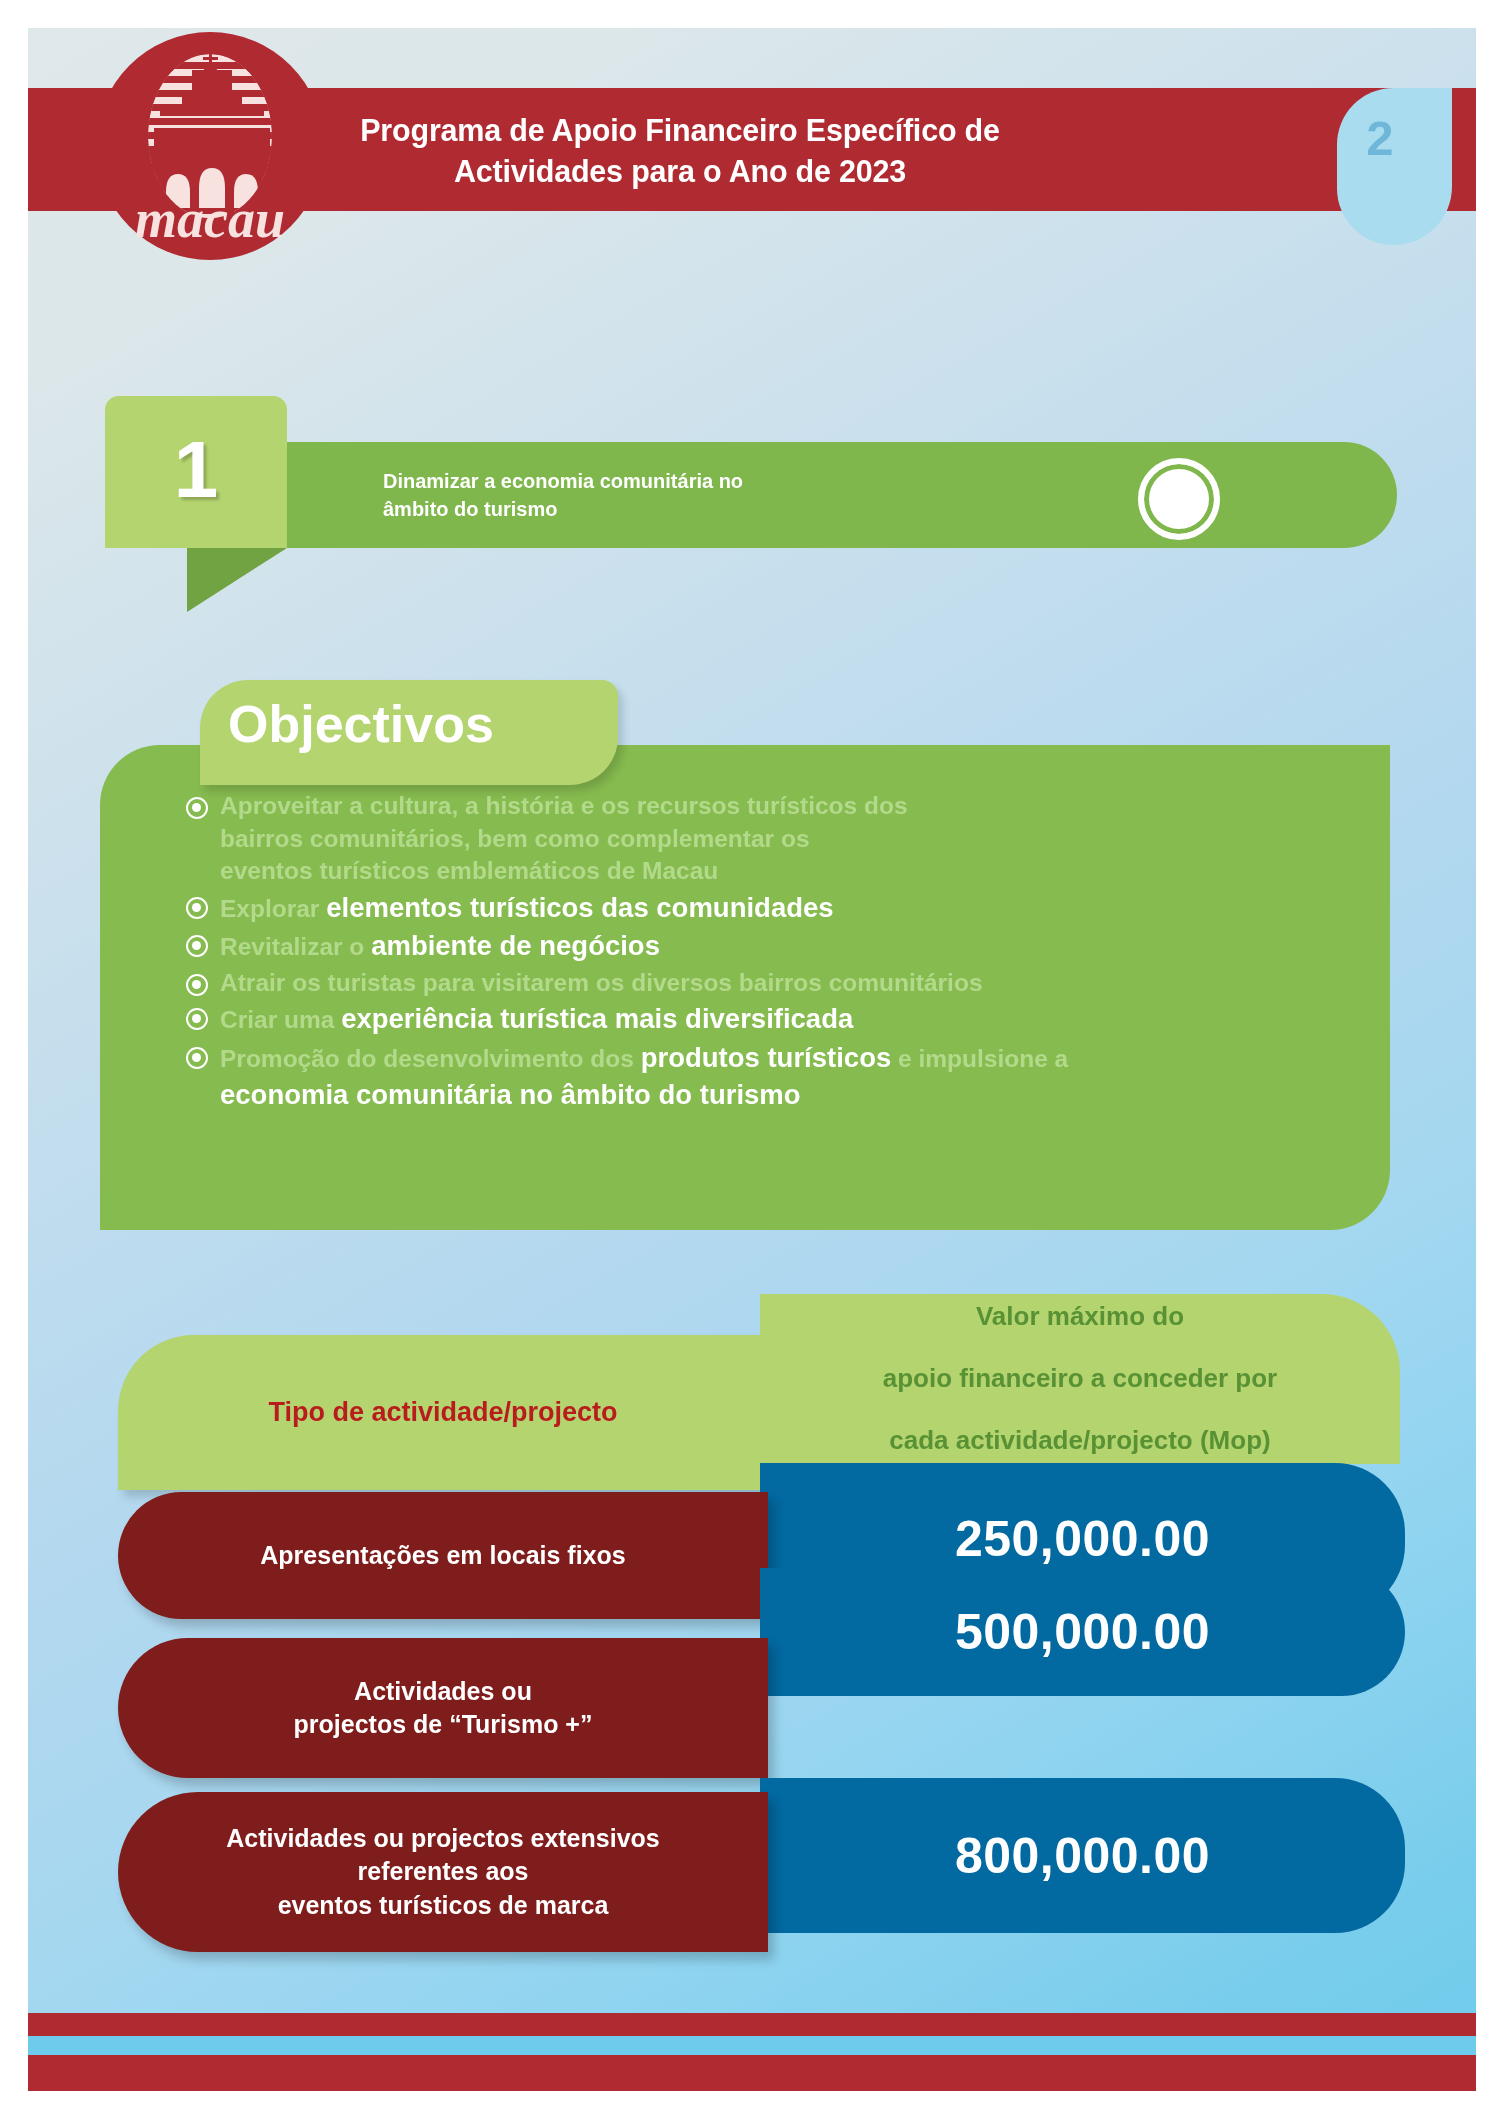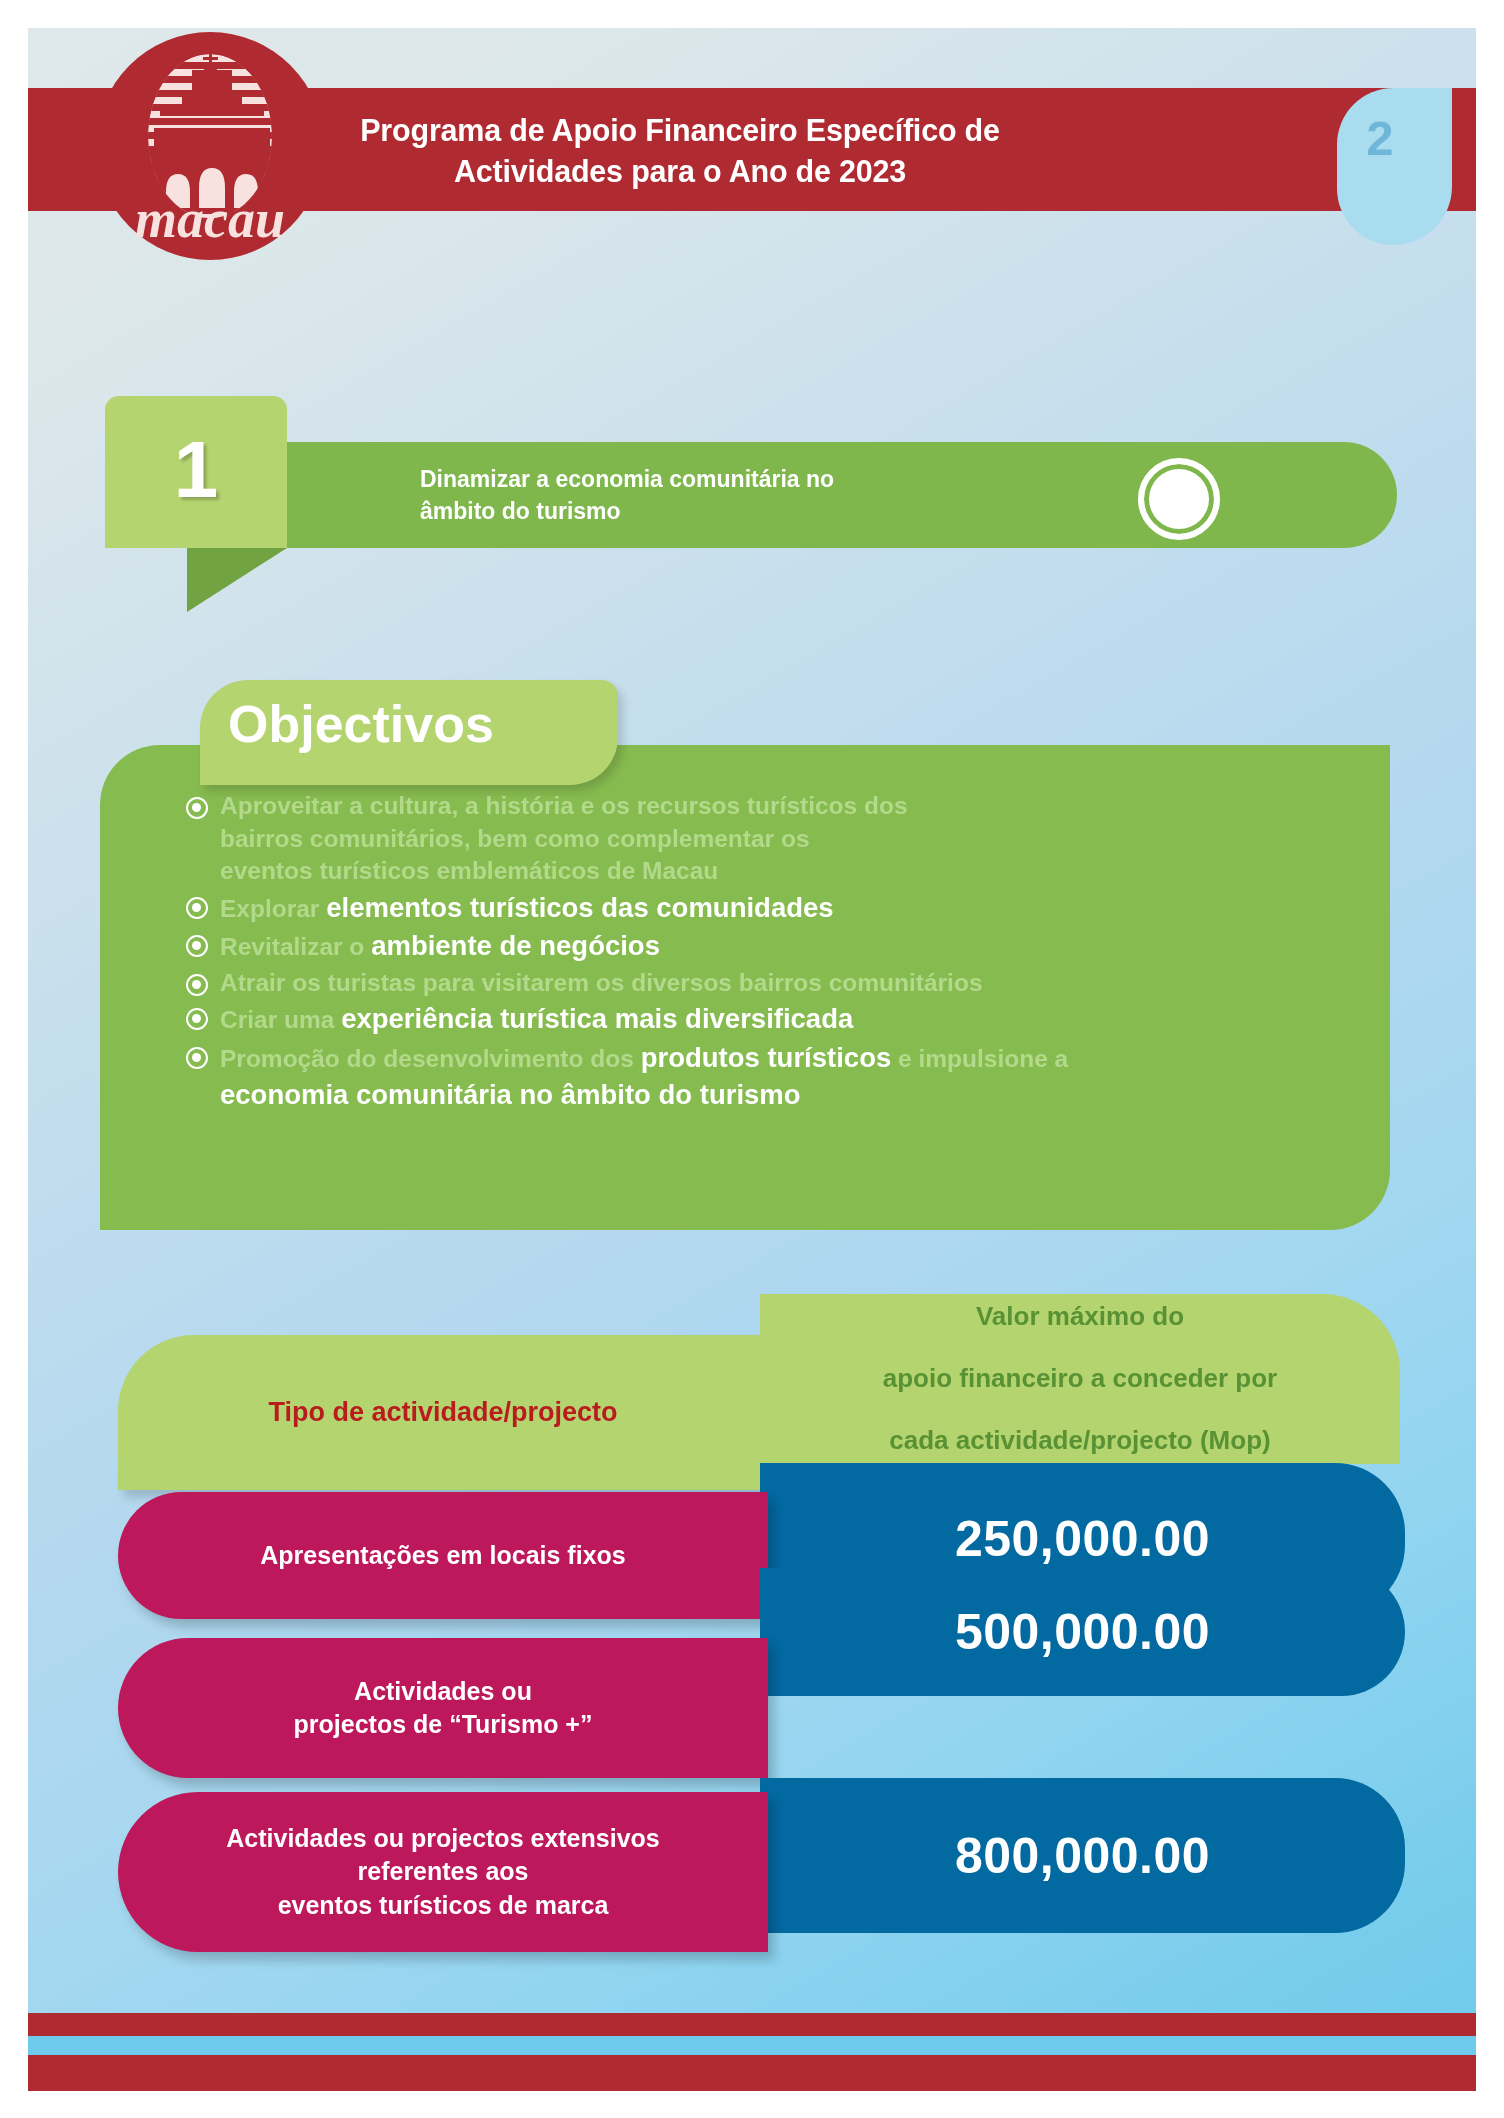--- a/index.html
+++ b/index.html
@@ -130,27 +130,27 @@
     position: absolute;
     left: 187px; top: 442px;
     width: 1210px; height: 106px;
     background: #7fb74c;
     border-top-right-radius: 60px;
     border-bottom-right-radius: 60px;
     z-index: 3;
   }
   #sec-banner-text {
     position: absolute;
-    left: 420px; top: 448px;
+    left: 383px; top: 448px;
     width: 740px; height: 96px;
     display: flex;
     flex-direction: column;
     justify-content: center;
     color: #ffffff;
-    font-size: 23px;
+    font-size: 20px;
     font-weight: bold;
     line-height: 1.38;
     z-index: 5;
   }
   #sec-circle {
     position: absolute;
     left: 1138px; top: 458px;
     width: 82px; height: 82px;
     border-radius: 50%;
     border: 6px solid #ffffff;
@@ -254,21 +254,21 @@
     left: 760px; top: 1294px;
     width: 44px; height: 44px;
     background: #5e8f33;
     clip-path: polygon(0 0, 100% 100%, 0 100%);
   }
 
   .td-left {
     position: absolute;
     left: 118px;
     width: 650px;
-    background: #be185d;
+    background: #7f1d1d;
     border-top-left-radius: 100px;
     border-bottom-left-radius: 100px;
     box-shadow: 6px 8px 11px rgba(0,0,0,0.20);
     display: flex; flex-direction: column;
     align-items: center; justify-content: center;
     color: #ffffff; font-size: 25px; font-weight: bold;
     line-height: 1.34; text-align: center;
   }
   .td-right {
     position: absolute;

